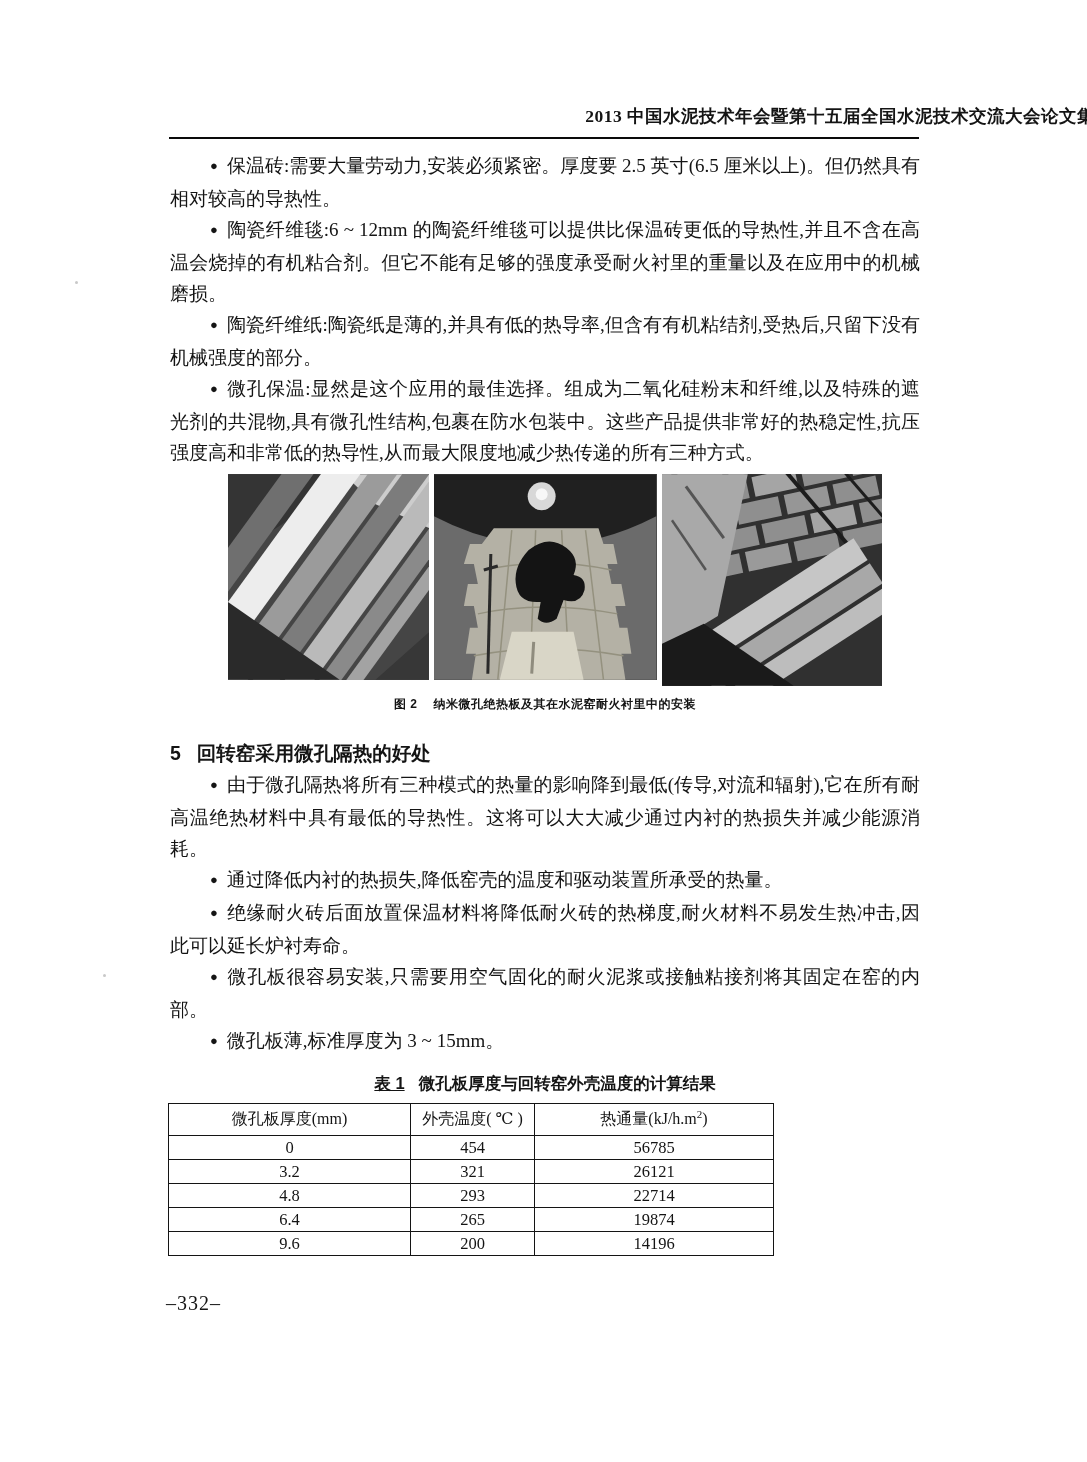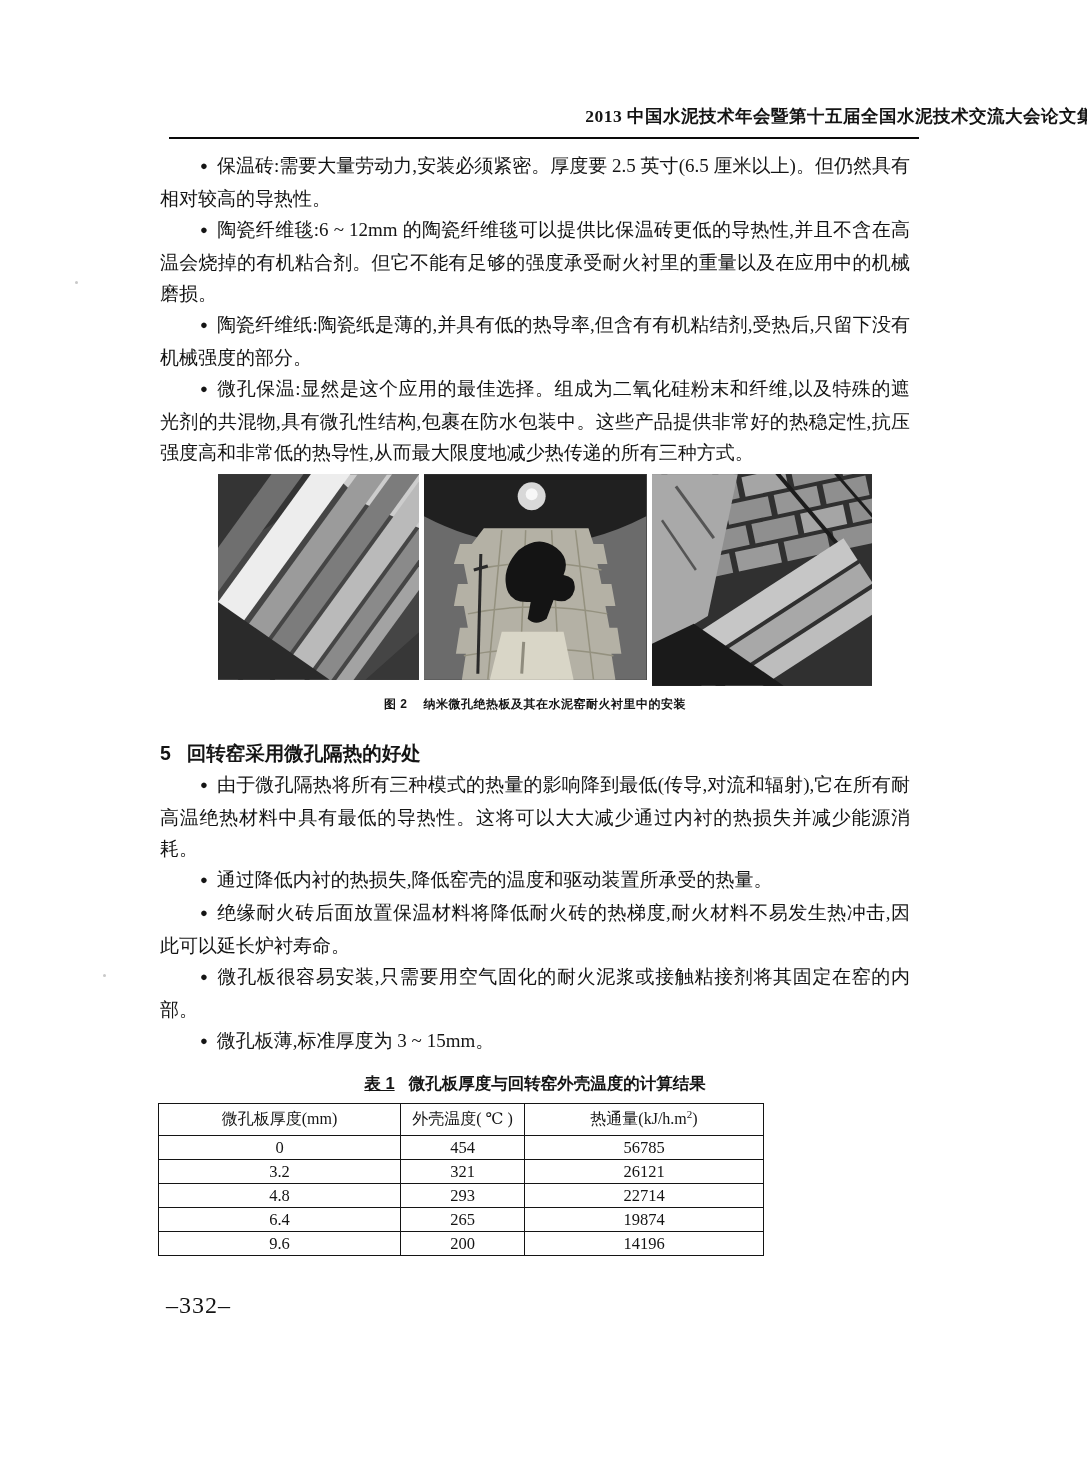--- a/index.html
+++ b/index.html
@@ -9,21 +9,21 @@
     font-family:"Liberation Serif","DejaVu Serif",serif;
   }
   .header-title {
     position:absolute; top:104px; left:8px; width:100%;
     text-align:right; font-size:17.5px; font-weight:bold; letter-spacing:0.5px;
   }
   .header-rule {
     position:absolute; top:137px; left:169px; width:750px; height:0;
     border-top:2.5px solid #0a0a0a;
   }
-  .body-col { position:absolute; top:150px; left:160px; width:750px; }
+  .body-col { position:absolute; top:150px; left:170px; width:750px; }
   .para {
     margin:0; font-size:19px; line-height:31px;
     text-align:justify; text-justify:inter-ideograph; text-indent:40px;
   }
   .bullet { font-size:13px; margin-right:9px; position:relative; top:-2px; }
   .figure-row {
     margin:6px 0 0 58px; width:654px; height:212px;
     display:flex; gap:5px; align-items:flex-start;
   }
   .photo { display:block; background:#444; }
@@ -48,21 +48,21 @@
     border-collapse:collapse; width:606px; margin-top:8px; margin-left:-2px;
     font-size:16.5px;
   }
   table.data th, table.data td {
     border:1.6px solid #141414; text-align:center; font-weight:normal; padding:0;
   }
   table.data th { height:31px; font-size:16px; }
   table.data td { height:23px; }
   .c1 { width:40%; } .c2 { width:20.5%; } .c3 { width:39.5%; }
   sup { font-size:11px; }
-  .page-number { position:absolute; left:166px; top:1292px; font-size:24px; letter-spacing:1px; }
+  .page-number { position:absolute; left:166px; top:1292px; font-size:20px; letter-spacing:1px; }
   .speck { position:absolute; background:#9a9a9a; border-radius:50%; opacity:.55; }
   .speck1 { left:75px; top:281px; width:3px; height:3px; }
   .speck2 { left:103px; top:974px; width:3px; height:3px; }
 </style>
 </head>
 <body>
 
 <div class="page">
 
   <div class="header-title">2013 中国水泥技术年会暨第十五届全国水泥技术交流大会论文集</div>

